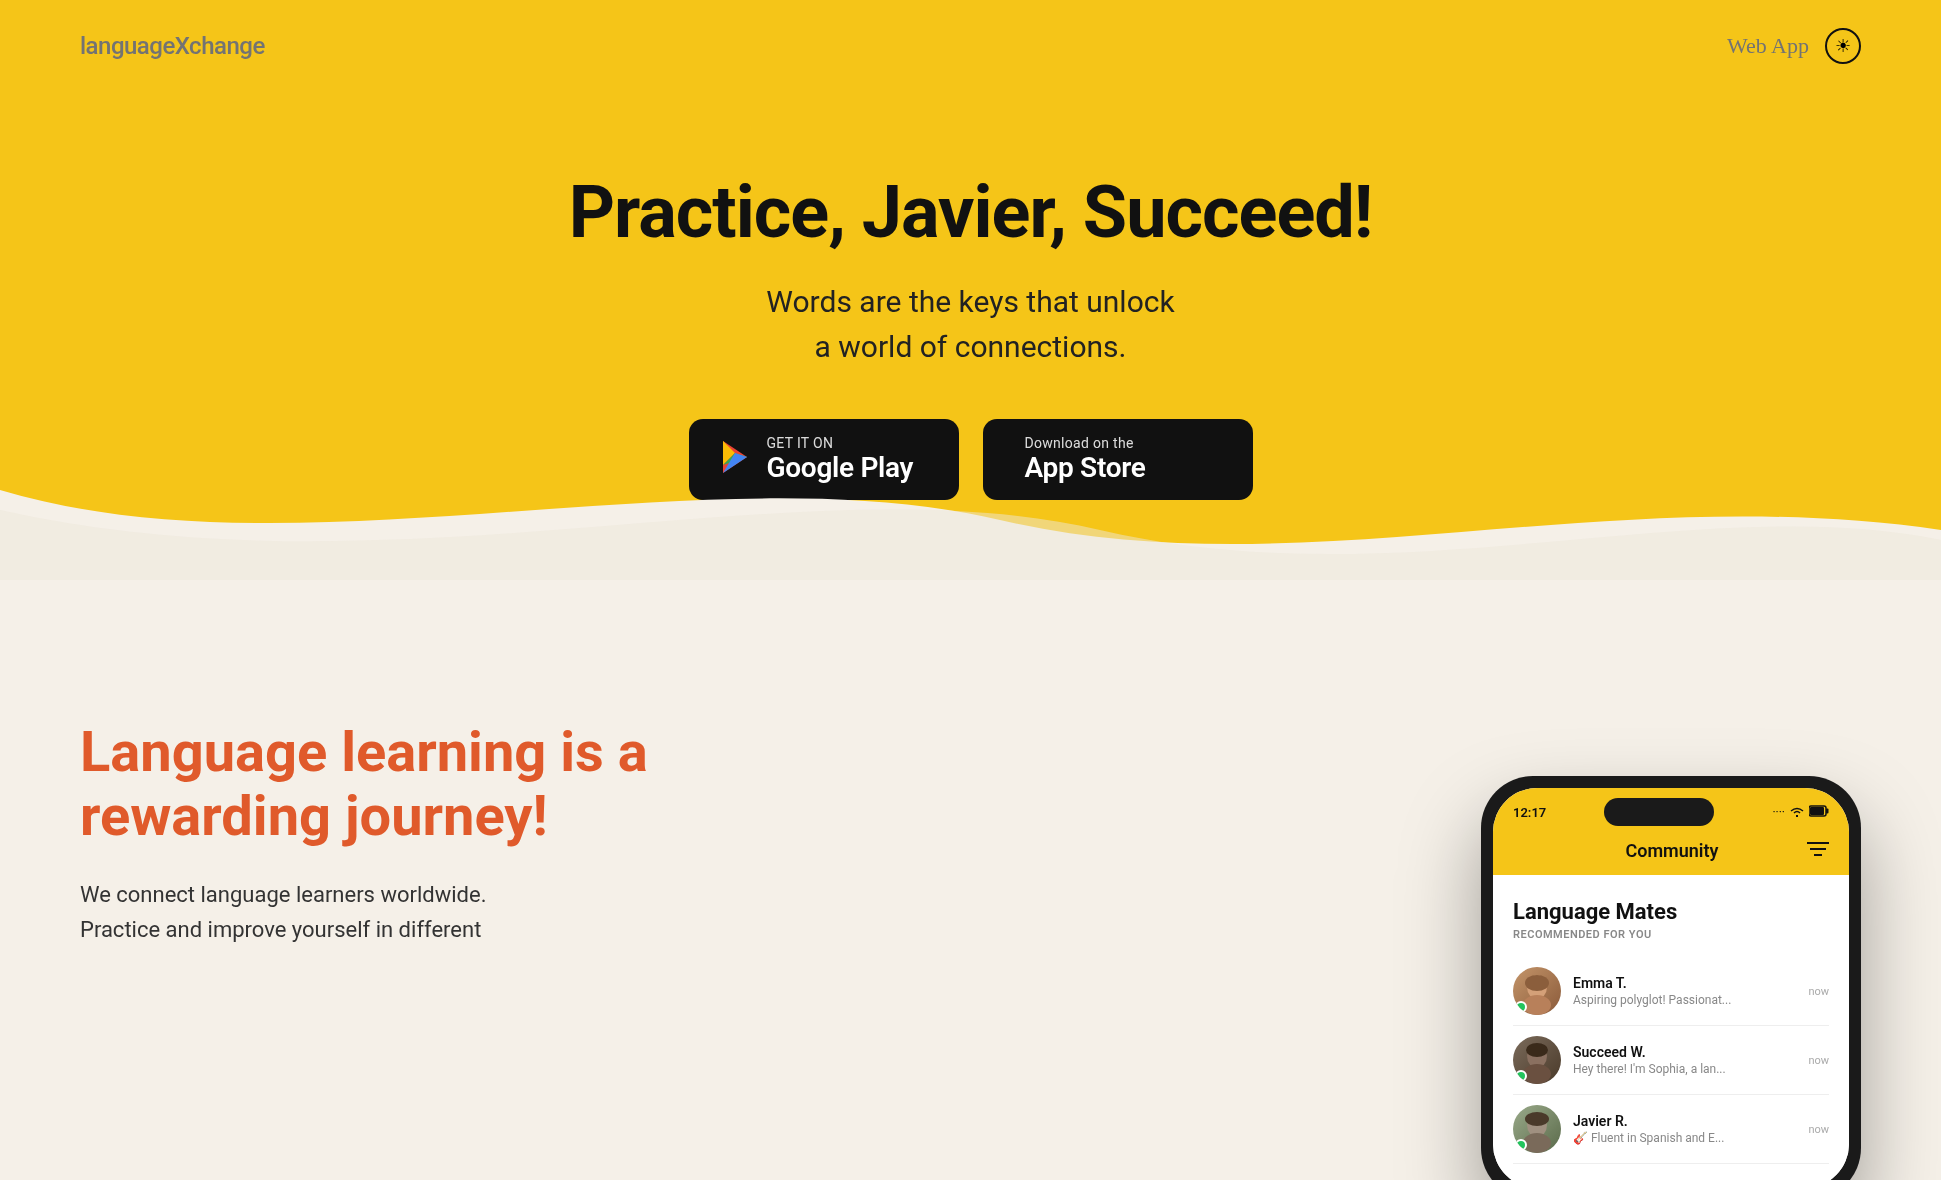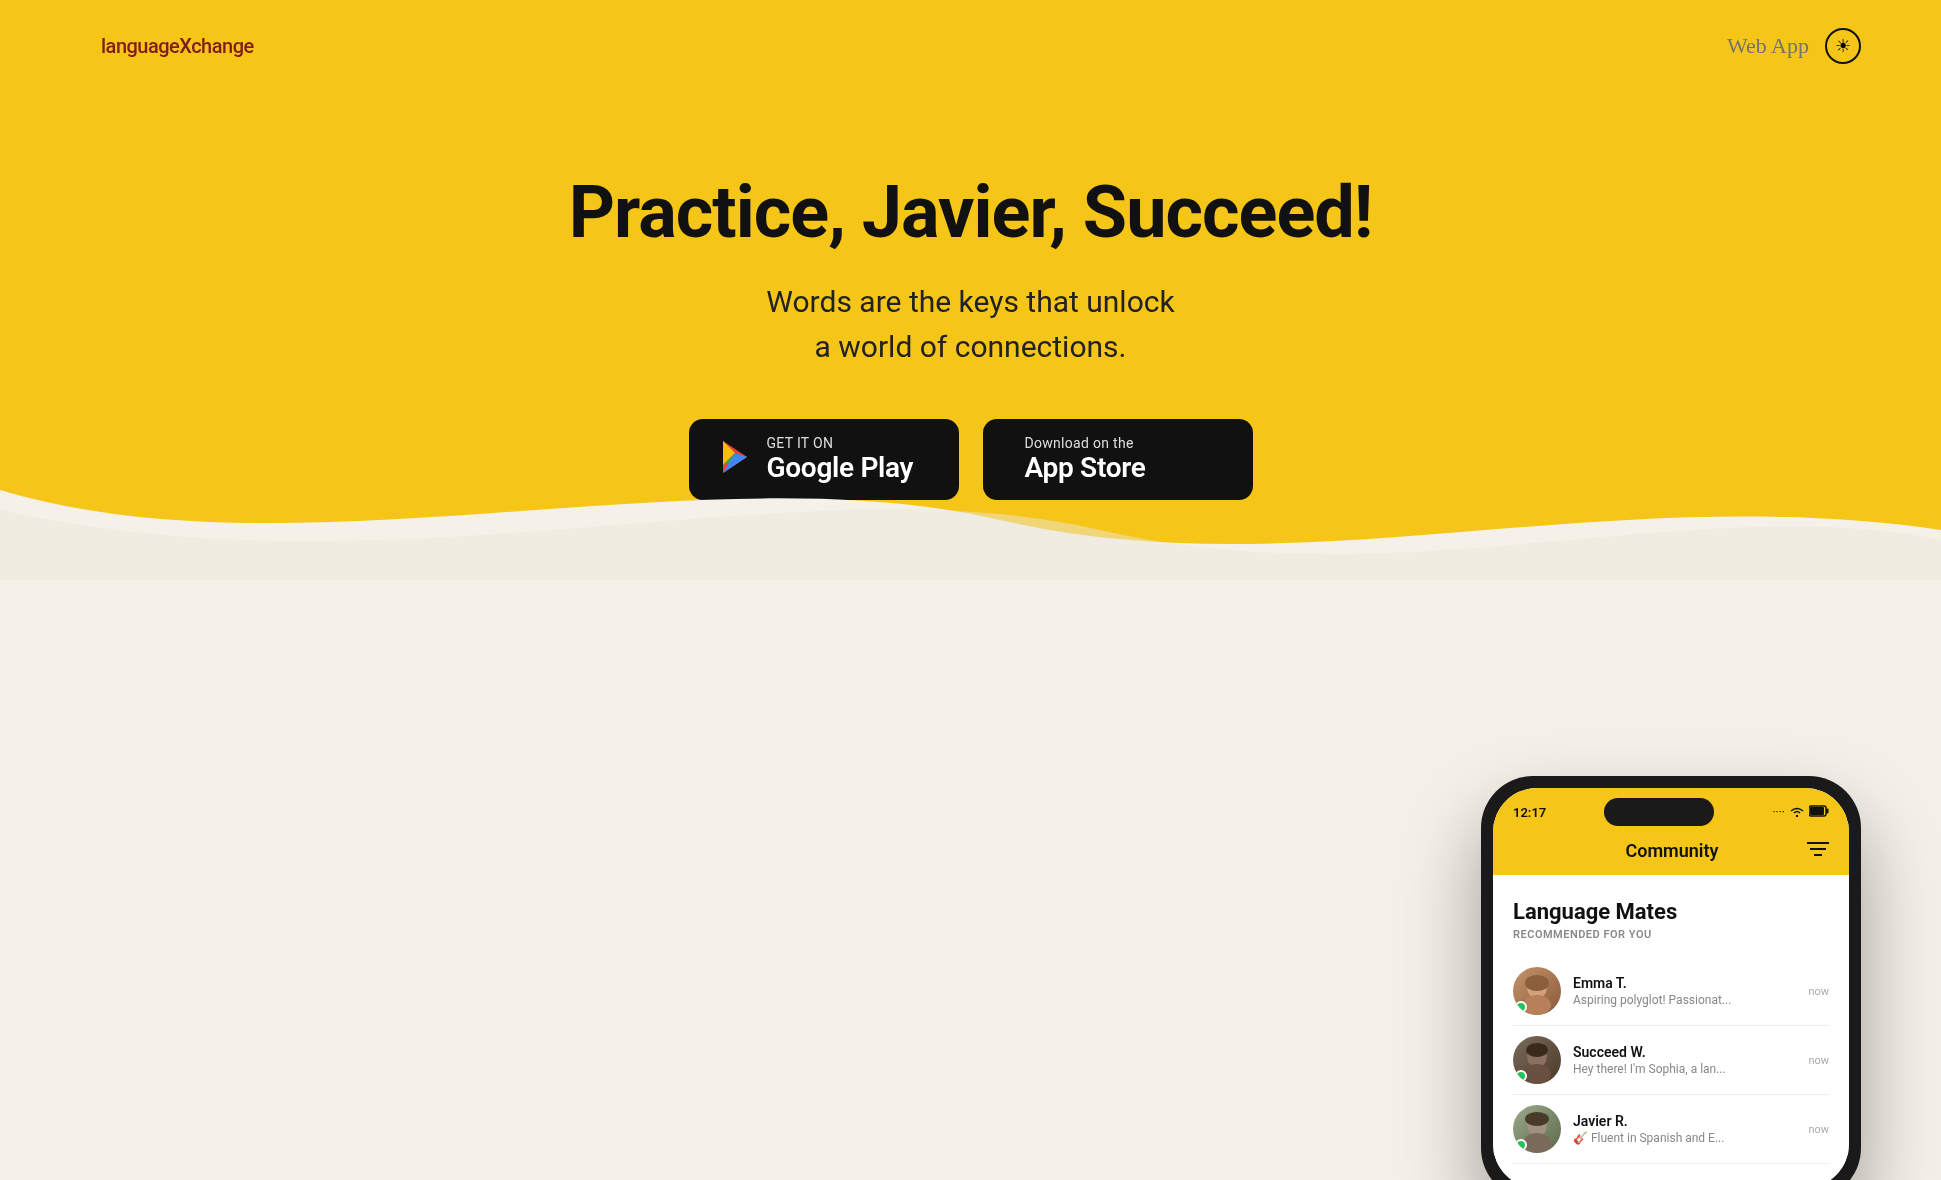--- a/index.html
+++ b/index.html
@@ -23,25 +23,24 @@
       left: 0;
       right: 0;
       display: flex;
       align-items: center;
       justify-content: space-between;
       padding: 28px 80px;
       z-index: 10;
     }
 
     .logo {
-      font-size: 20px;
+      font-size: 24px;
       font-weight: 500;
-      color: #7f1d1d;
+      color: #737373;
       letter-spacing: -0.5px;
-      margin-left: 21px;
     }
 
     .header-right {
       display: flex;
       align-items: center;
       gap: 16px;
     }
 
     .web-app-link {
       font-size: 22px;
@@ -385,20 +384,30 @@
 
   <div style="position:absolute; bottom:0; left:0; right:0; overflow:hidden; line-height:0;">
     <svg viewBox="0 0 1941 140" preserveAspectRatio="none" style="width:100%; height:140px; display:block;">
       <path d="M0,50 C300,140 700,10 1000,80 C1300,150 1600,40 1941,90 L1941,140 L0,140 Z" fill="#f5f0e8"></path>
       <path d="M0,70 C400,160 800,20 1100,90 C1400,160 1700,50 1941,100 L1941,140 L0,140 Z" fill="#ede8da" opacity="0.5"></path>
     </svg>
   </div>
 </section>
 
 <section class="content-section">
+  <div class="text-content">
+    <h2 class="section-title">
+      <span>Language learning is a</span><br>
+      <span>rewarding journey!</span>
+    </h2>
+    <p class="section-desc">
+      <span>We connect language learners worldwide.</span><br>
+      <span>Practice and improve yourself in different</span>
+    </p>
+  </div>
 
   <div class="phone-container">
     <div class="phone-outer">
       <div class="phone-inner">
 
         <div class="phone-notch-bar">
           <span class="phone-status-left">12:17</span>
           <div class="phone-notch"></div>
           <div class="phone-status-right">
             <span>····</span>

